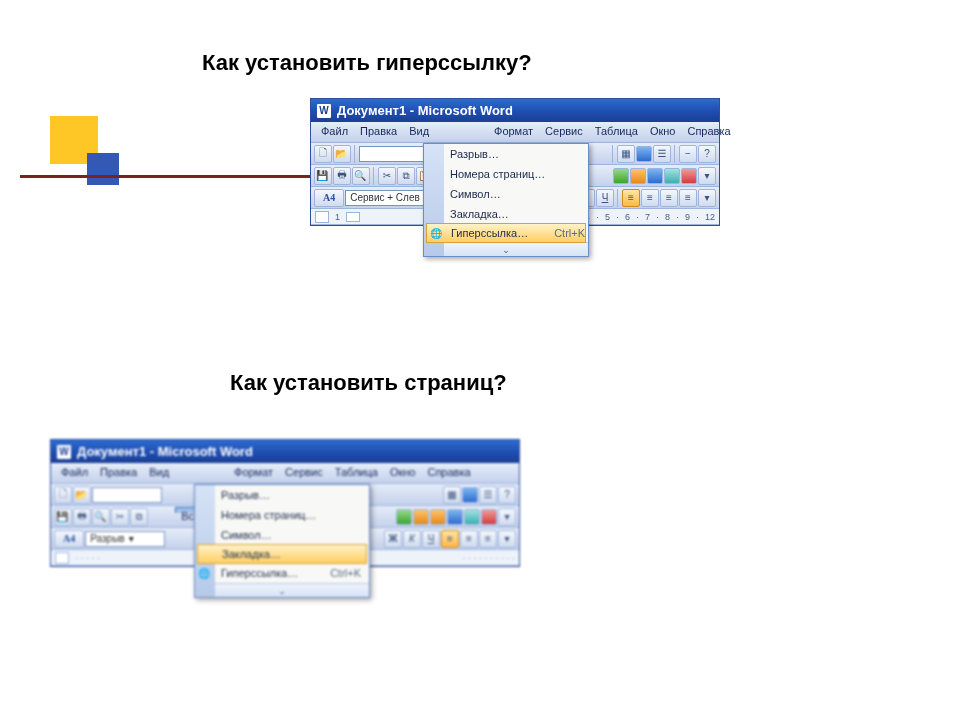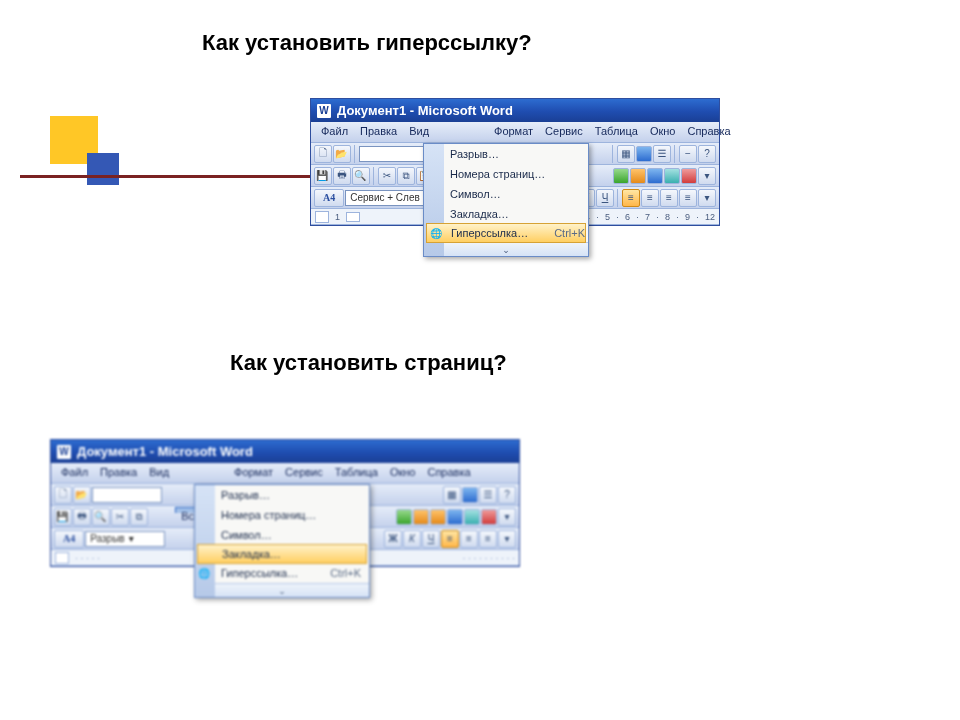--- a/index.html
+++ b/index.html
@@ -9,20 +9,21 @@
     background: #fff;
     font-family: Tahoma, Arial, sans-serif;
     position: relative;
     overflow: hidden;
   }
   .heading {
     position: absolute;
     font-weight: bold;
     color: #000;
     font-size: 22px;
+    margin-top: 20px;
   }
   .h1 { left: 202px; top: 30px; }
   .h2 { left: 230px; top: 350px; }
 
   
   .deco-yellow {
     position: absolute;
     left: 50px; top: 116px;
     width: 48px; height: 48px;
     background: #ffc726;

